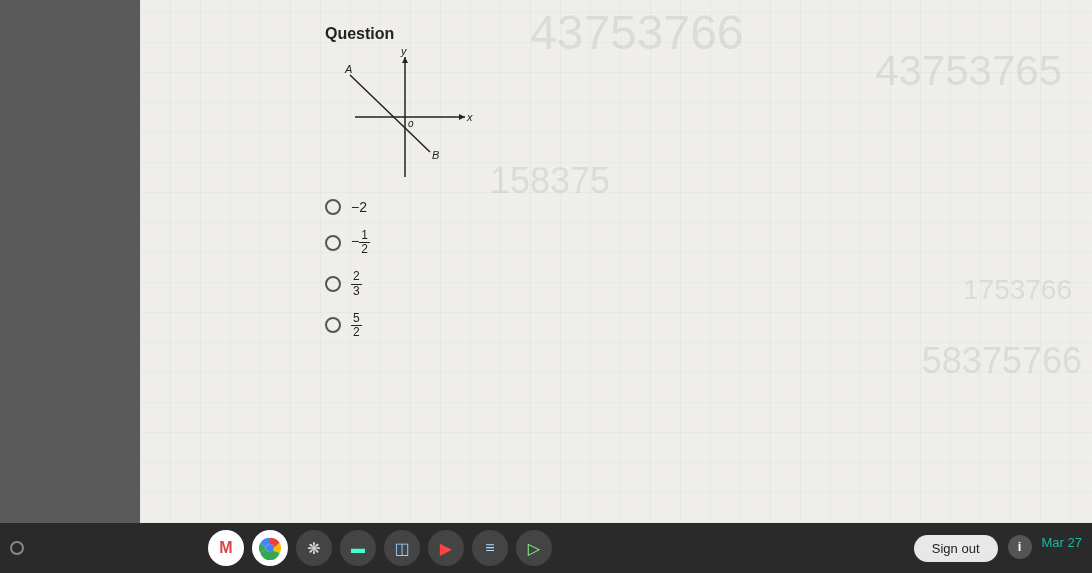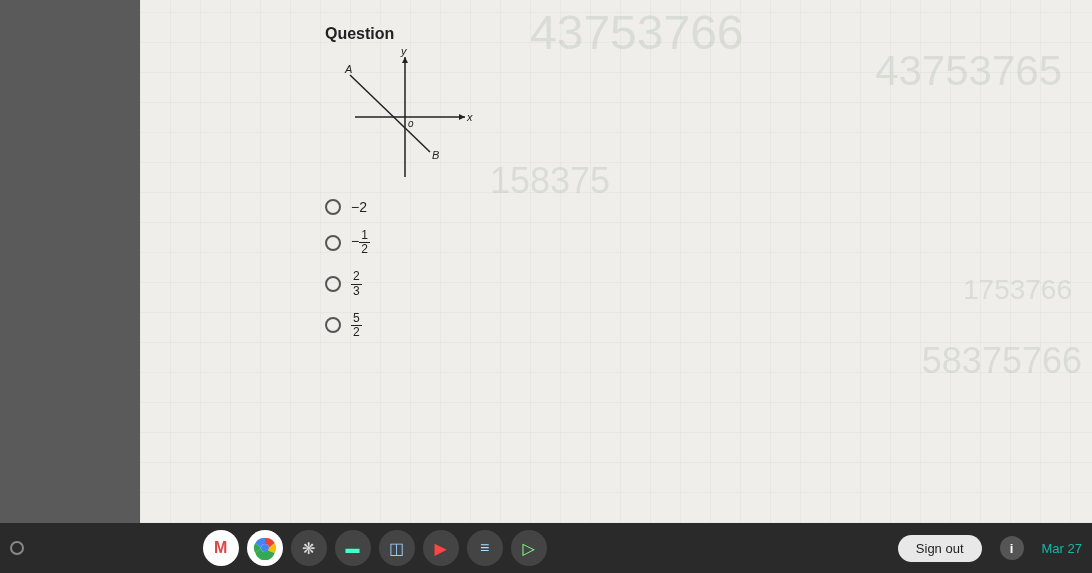--- a/index.html
+++ b/index.html
@@ -185,22 +185,22 @@
       font-size: 18px;
       cursor: pointer;
       flex-shrink: 0;
     }
 
     .icon-gmail { background: white; }
     .icon-chrome { background: white; }
 
     .taskbar-right {
       display: flex;
-      align-items: center;
-      gap: 18px;
+      align-items: flex-start;
+      gap: 10px;
       margin-left: auto;
     }
 
     .sign-out-btn {
       background: #e8e8e8;
       color: #222;
       border: none;
       border-radius: 20px;
       padding: 6px 18px;
       font-size: 13px;

